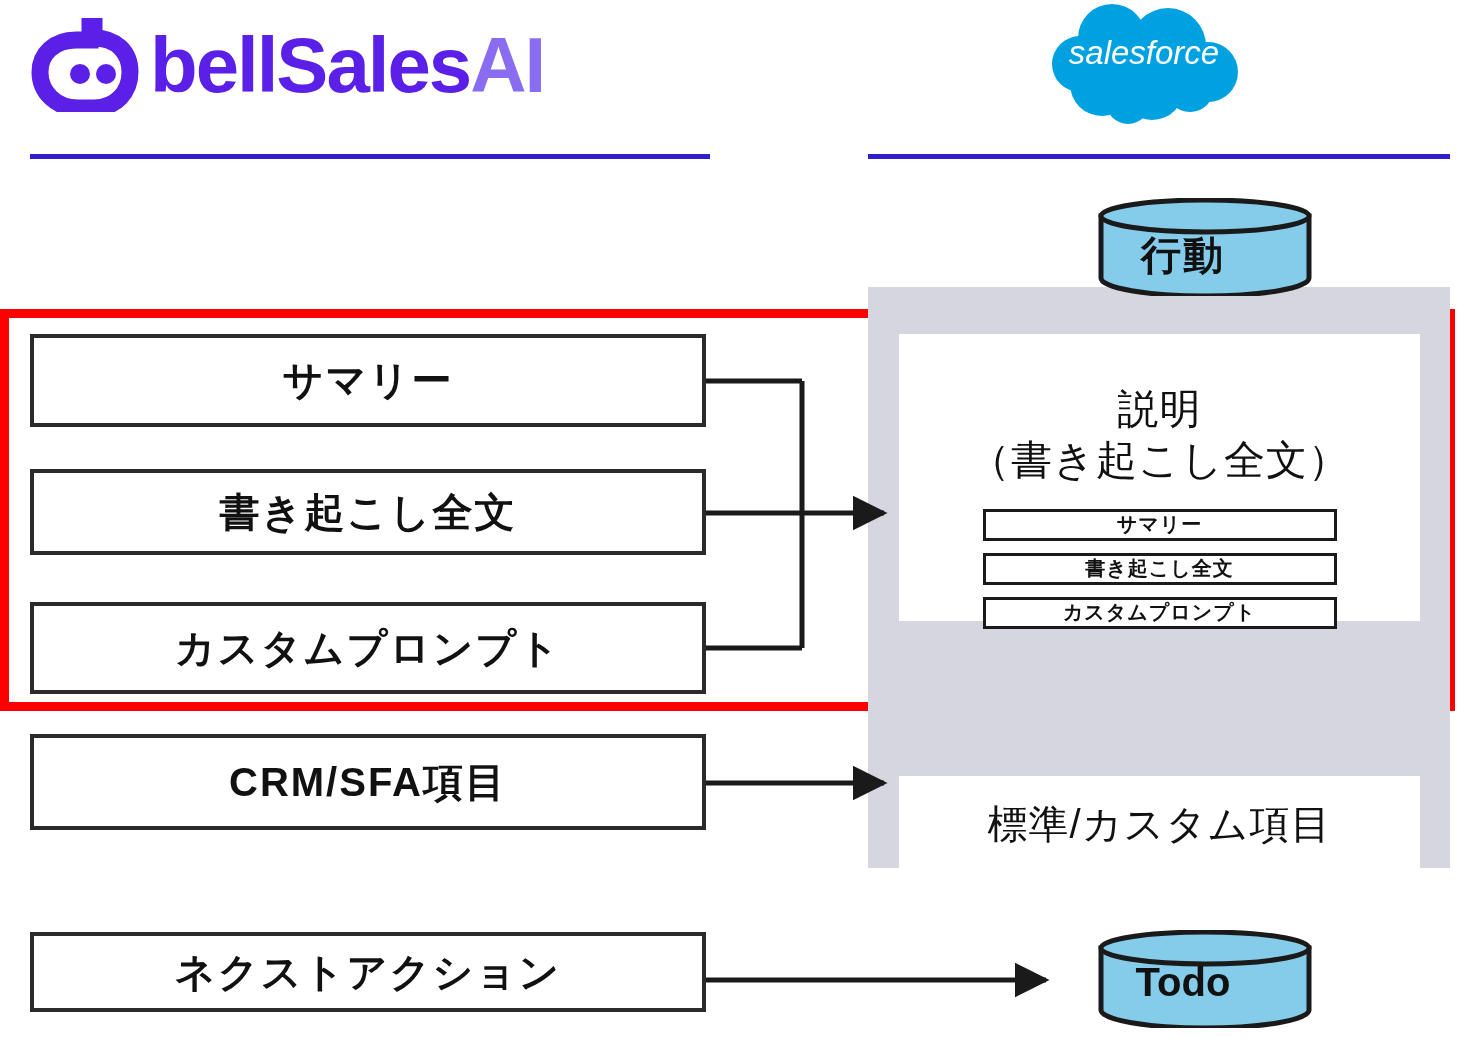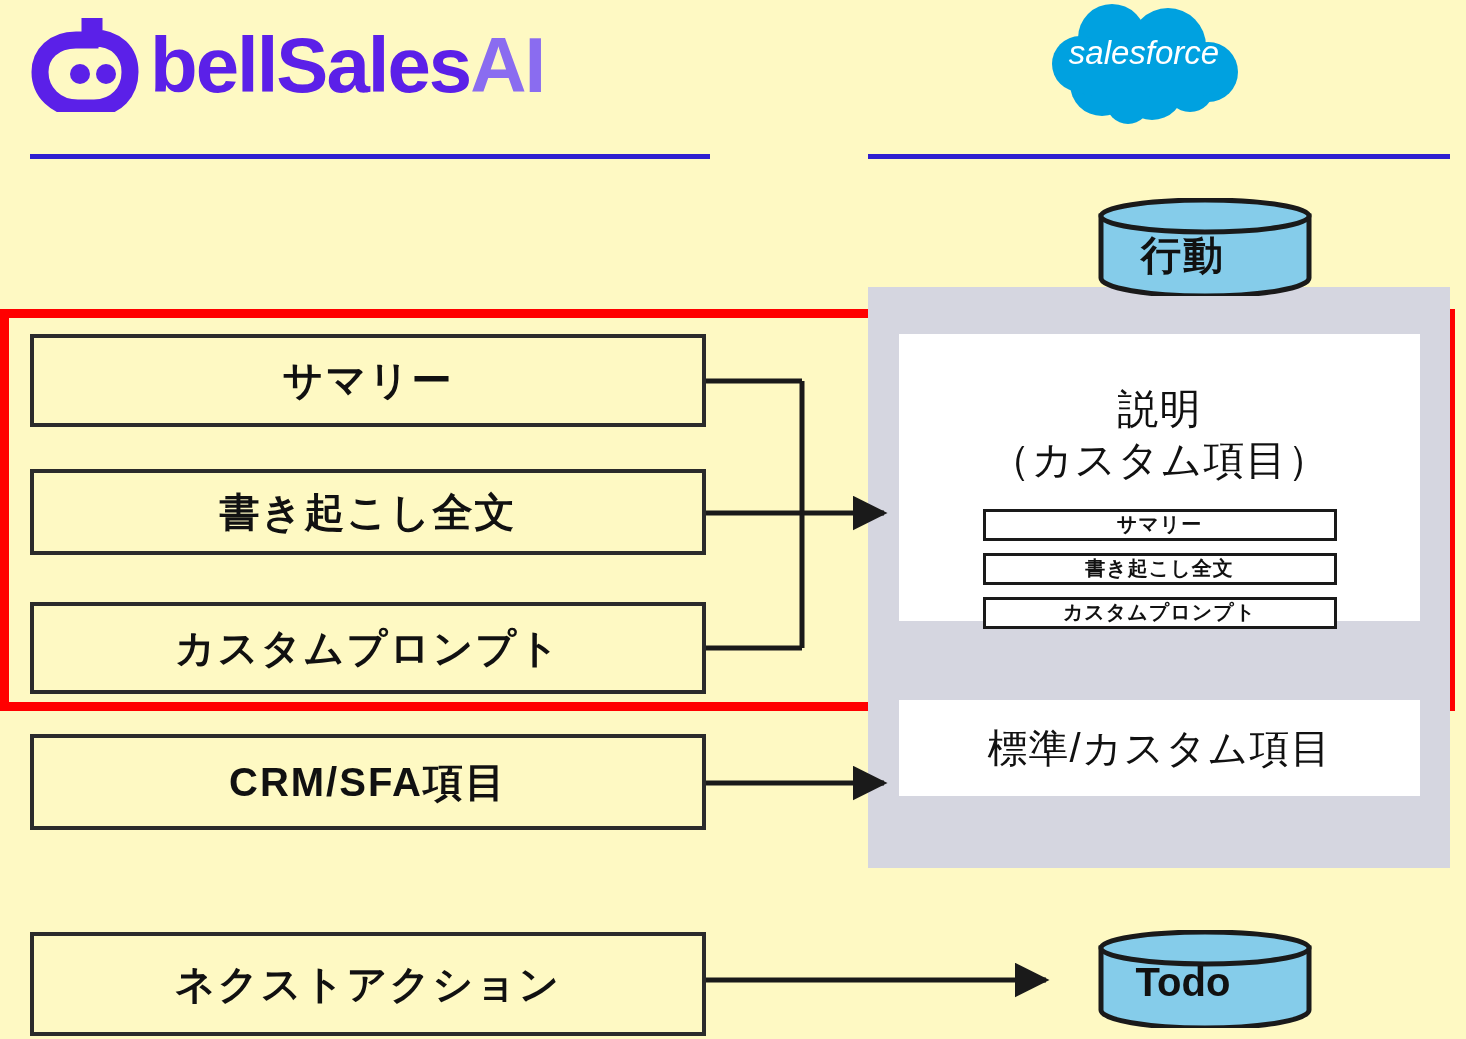--- a/index.html
+++ b/index.html
@@ -4,21 +4,21 @@
 <style>
   html, body {
     margin: 0;
     padding: 0;
     background: #4a7050;
   }
   #canvas {
     position: relative;
     width: 1466px;
     height: 1039px;
-    background: #fef9c3;
+    background: #ffffff;
     font-family: "Liberation Sans", "DejaVu Sans", sans-serif;
     overflow: hidden;
   }
 
   
   .brand-left {
     position: absolute;
     left: 28px;
     top: 10px;
     display: flex;
@@ -88,39 +88,39 @@
     justify-content: center;
     color: #111;
     font-weight: 700;
     font-size: 40px;
     letter-spacing: 2px;
   }
   .lbox.b1 { top: 334px; height: 93px; }
   .lbox.b2 { top: 469px; height: 86px; }
   .lbox.b3 { top: 602px; height: 92px; }
   .lbox.b4 { top: 734px; height: 96px; }
-  .lbox.b5 { top: 932px; height: 104px; }
+  .lbox.b5 { top: 932px; height: 80px; }
 
   
   .wbox {
     position: absolute;
     background: #ffffff;
     display: flex;
     flex-direction: column;
     align-items: center;
     justify-content: flex-start;
     box-sizing: border-box;
   }
   .wbox.desc {
     left: 899px; top: 334px;
     width: 521px; height: 287px;
     padding-top: 50px;
   }
   .wbox.custom {
-    left: 899px; top: 700px;
+    left: 899px; top: 776px;
     width: 521px; height: 96px;
     justify-content: center;
     padding-top: 0;
   }
   .desc-title {
     font-size: 41px;
     color: #111;
     line-height: 1.25;
     text-align: center;
     letter-spacing: 1px;
@@ -257,21 +257,21 @@
   <div class="lbox b4">
       <span>CRM/SFA項目</span>
     </div>
   <div class="lbox b5">
       <span>ネクストアクション</span>
     </div>
 
   <div class="wbox desc">
     <div class="desc-title">
       <div>説明</div>
-      <div>（カスタム項目）</div>
+      <div>（書き起こし全文）</div>
     </div>
     <div class="inner-list">
       <div class="inner-box">
           <span>サマリー</span>
         </div>
       <div class="inner-box">
           <span>書き起こし全文</span>
         </div>
       <div class="inner-box">
           <span>カスタムプロンプト</span>

